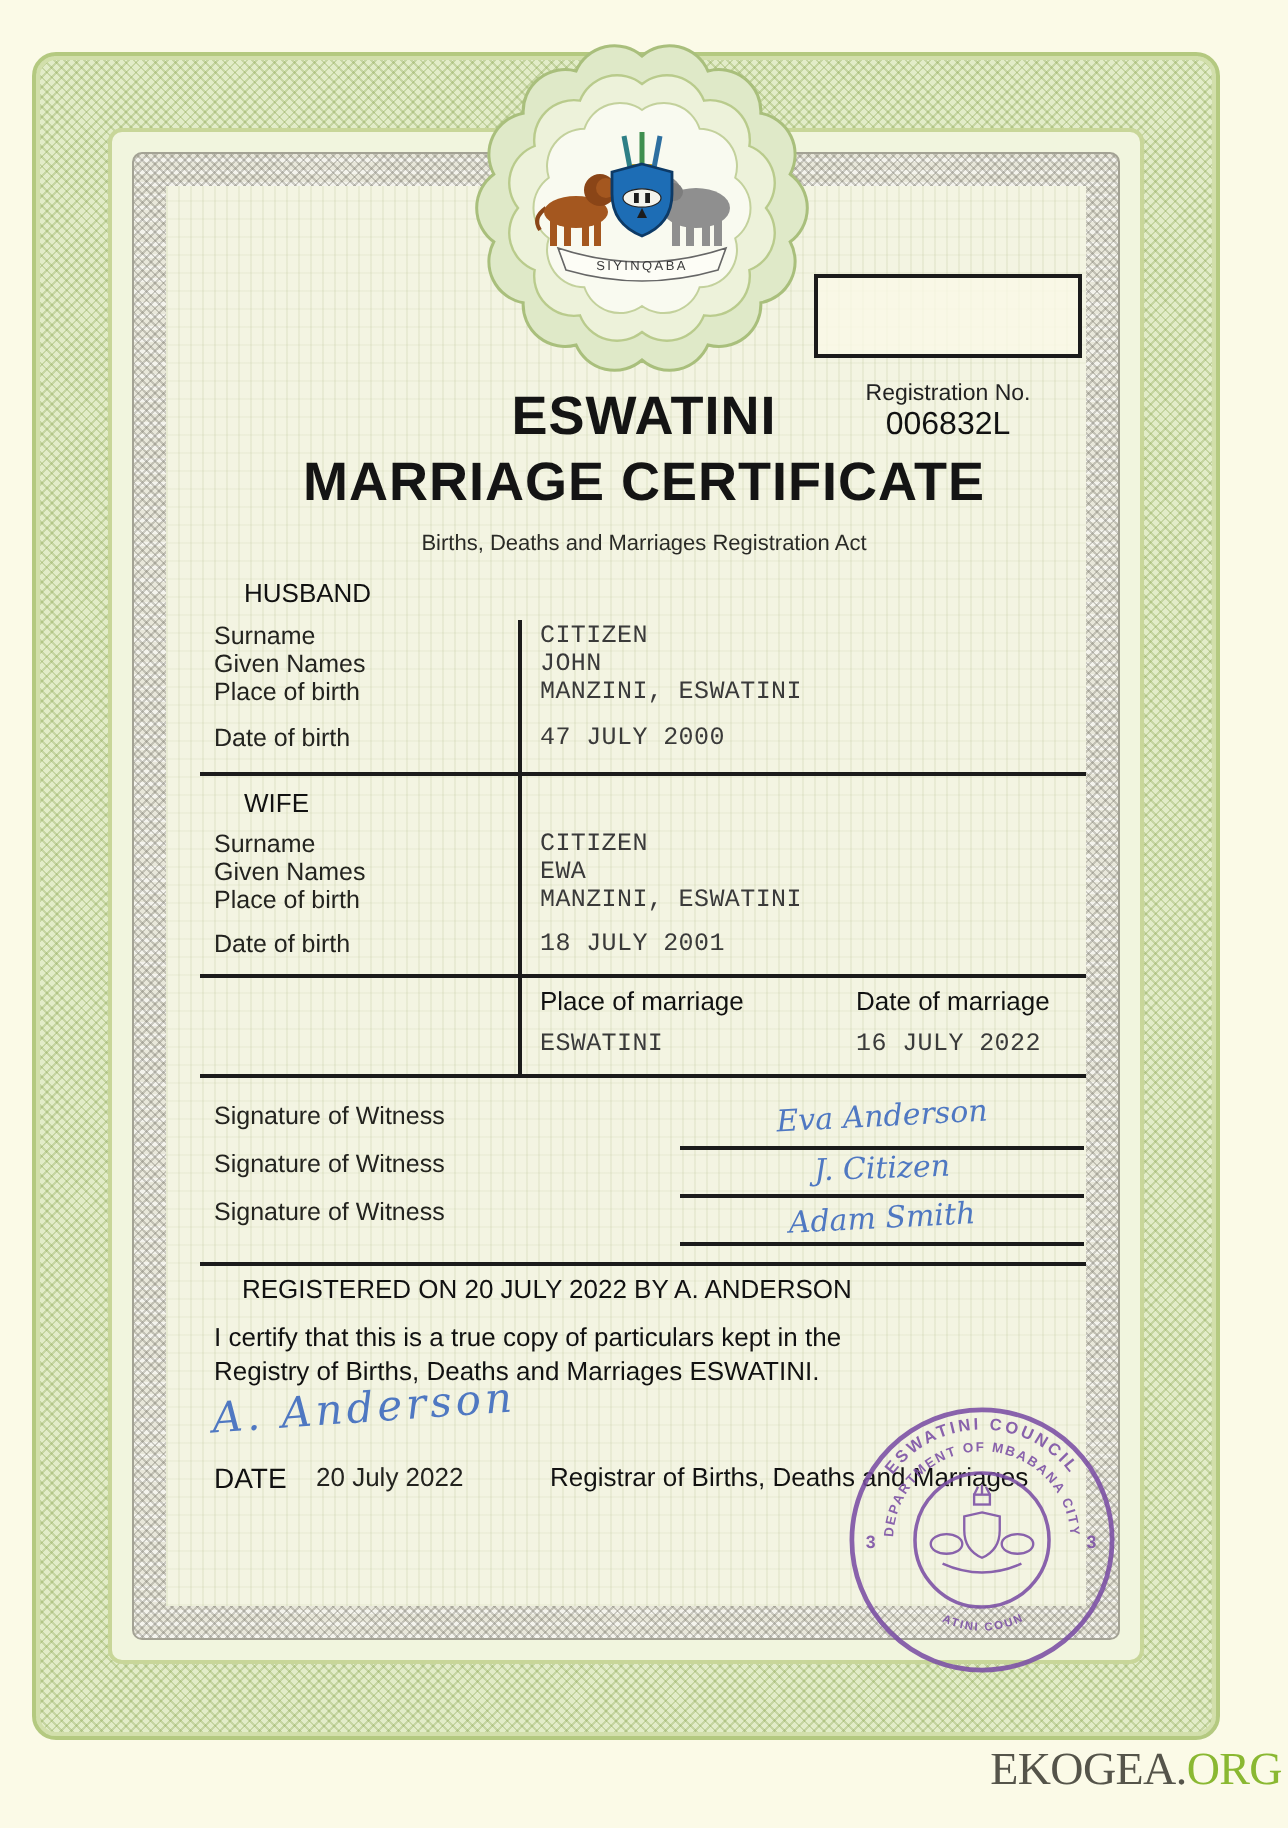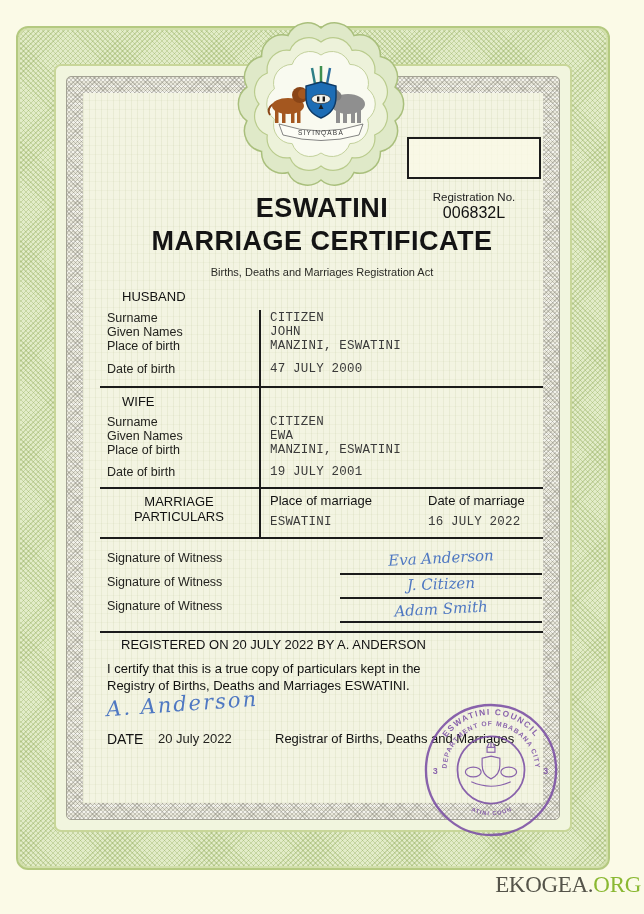--- a/index.html
+++ b/index.html
@@ -148,28 +148,24 @@
   <div class="vline" style="left:259px;top:310px;height:228px;"></div>
 
   <div class="abs lbl bold" style="left:122px;top:394px;font-size:13px;">WIFE</div>
   <div class="abs lbl" style="left:107px;top:415px;">Surname</div>
   <div class="abs mono" style="left:270px;top:415px;">CITIZEN</div>
   <div class="abs lbl" style="left:107px;top:429px;">Given Names</div>
   <div class="abs mono" style="left:270px;top:429px;">EWA</div>
   <div class="abs lbl" style="left:107px;top:443px;">Place of  birth</div>
   <div class="abs mono" style="left:270px;top:443px;">MANZINI, ESWATINI</div>
   <div class="abs lbl" style="left:107px;top:465px;">Date of  birth</div>
-  <div class="abs mono" style="left:270px;top:465px;">19 JULY 2001</div>
+  <div class="abs mono" style="left:270px;top:465px;">18 JULY 2001</div>
 
   <div class="hline" style="left:100px;top:487px;width:443px;"></div>
 
-  <div class="abs bold" style="left:100px;top:494px;width:158px;text-align:center;font-size:13px;line-height:15px;">
-    <div>MARRIAGE</div>
-    <div>PARTICULARS</div>
-  </div>
   <div class="abs lbl bold" style="left:270px;top:493px;font-size:13px;">Place of marriage</div>
   <div class="abs mono" style="left:270px;top:515px;">ESWATINI</div>
   <div class="abs lbl bold" style="left:428px;top:493px;font-size:13px;">Date of marriage</div>
   <div class="abs mono" style="left:428px;top:515px;">16 JULY 2022</div>
 
   <div class="hline" style="left:100px;top:537px;width:443px;"></div>
 
   <div class="abs lbl" style="left:107px;top:551px;">Signature of Witness</div>
   <div class="abs sig" style="left:340px;top:549px;width:202px;text-align:center;font-size:15px;transform:rotate(-3deg);">Eva Anderson</div>
   <div class="sigline" style="left:340px;top:573px;width:202px;"></div>

